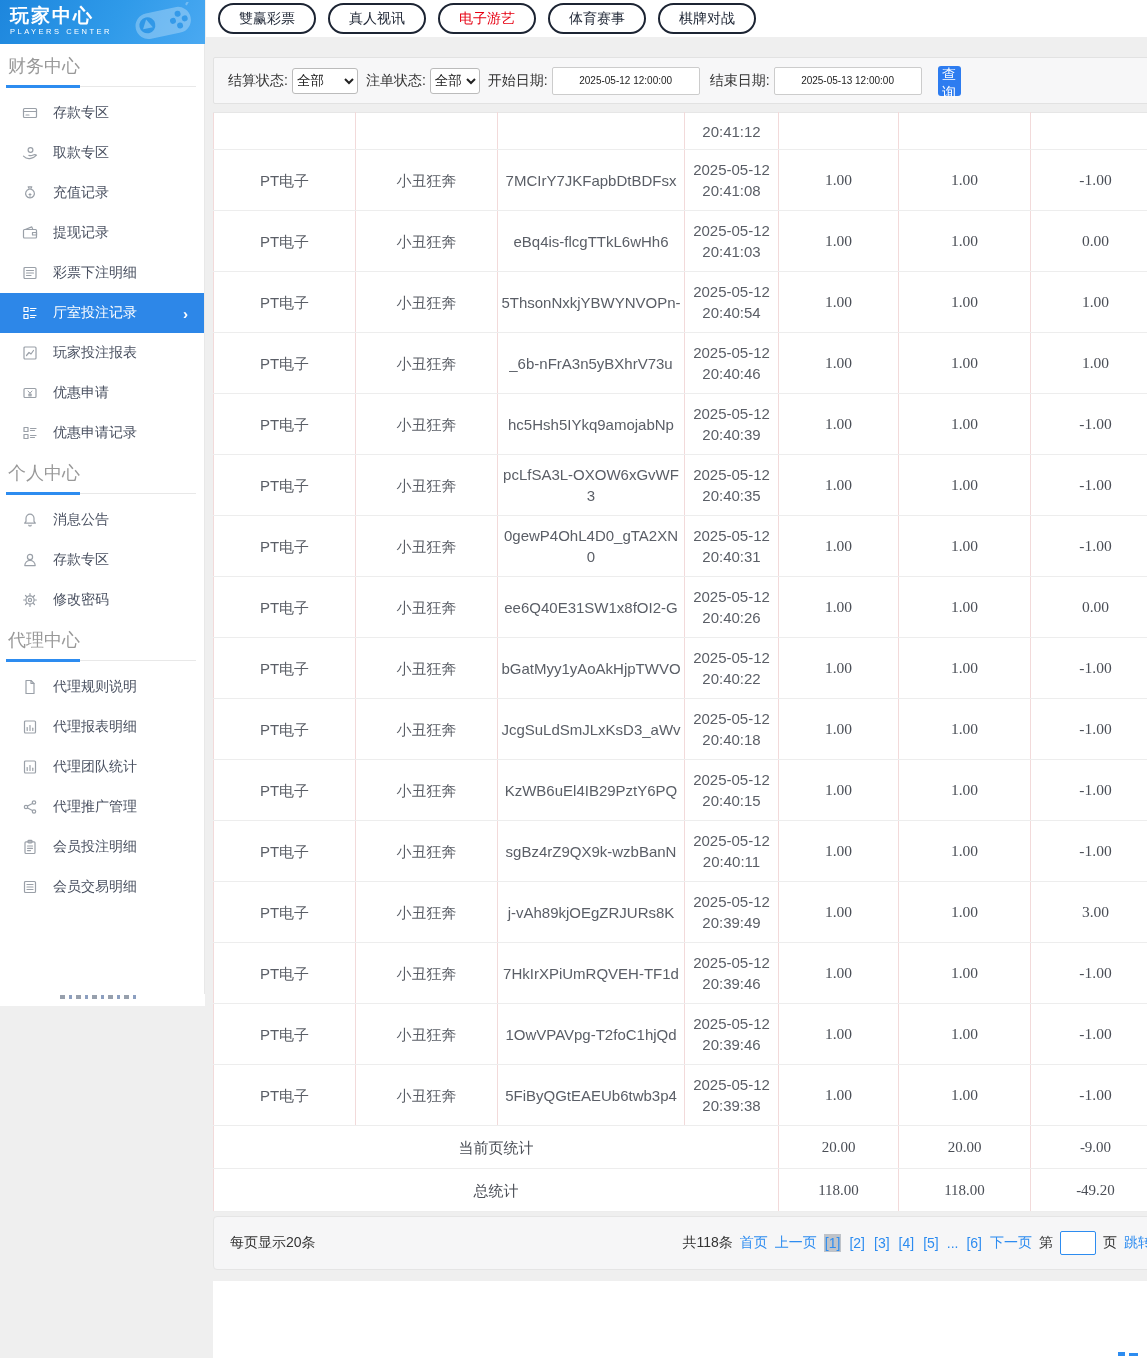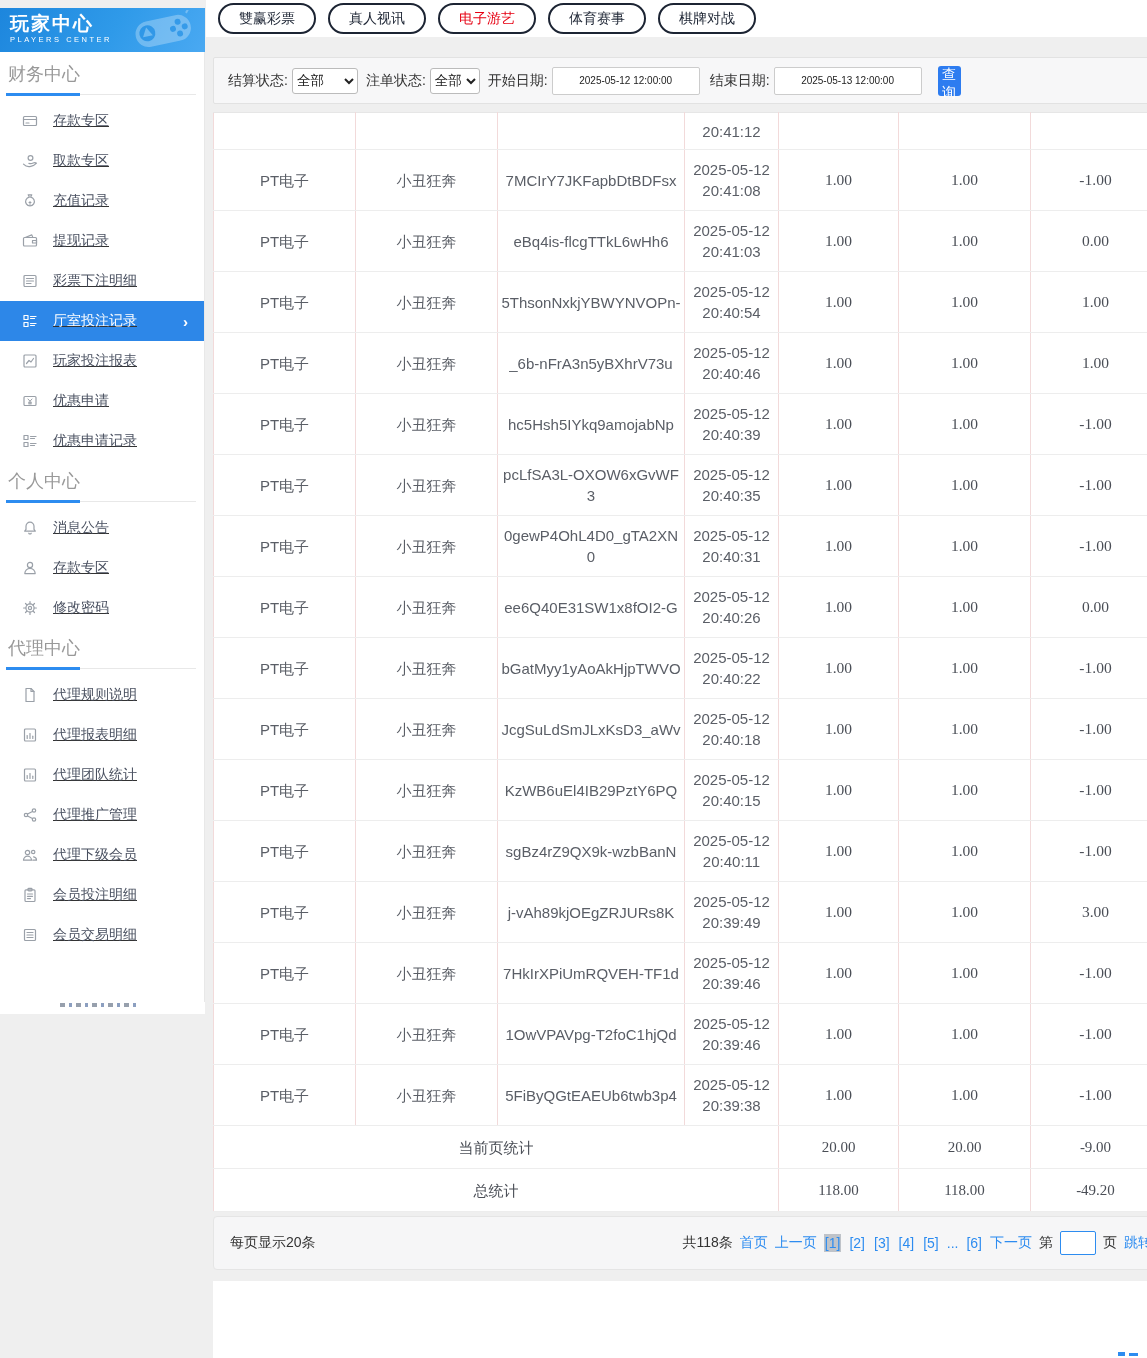--- a/index.html
+++ b/index.html
@@ -4,42 +4,42 @@
 <style>
   * { margin:0; padding:0; box-sizing:border-box; }
   html,body { width:1147px; height:1358px; overflow:hidden; }
   body {
     position:relative;
     background:#efefef;
     font-family:"Liberation Sans","DejaVu Sans",sans-serif;
     color:#333;
   }
   
-  #sidebar { position:absolute; left:0; top:8px; width:205px; z-index:5; }
+  #sidebar { position:absolute; left:0; top:0; width:205px; z-index:5; }
   .logo {
     height:44px; position:relative; overflow:hidden;
     background:linear-gradient(120deg,#1d86dd 0%, #2f9ae9 55%, #4aa9f2 100%);
     color:#fff; padding:5px 0 0 10px;
   }
   .logo-title { font-size:19px; font-weight:bold; letter-spacing:2px; line-height:22px; }
   .logo-sub { font-size:7.5px; letter-spacing:2.5px; line-height:10px; }
   .logo-pad { position:absolute; right:6px; top:2px; opacity:.28; }
   .nav {
     background:#fff; border-right:1px solid #e8e8e8; border-bottom:1px solid #e3e3e3;
     height:959px; overflow:hidden; padding-bottom:12px;
   }
   .side-title {
     margin:10px 8px 0 8px; font-size:18px; color:#999; line-height:24px;
     padding-bottom:8px; border-bottom:1px solid #e8e8e8; position:relative;
   }
   .side-title + .side-title, .side-items + .side-title { margin-top:8px; }
   .side-title::after {
     content:""; position:absolute; left:-2px; bottom:-2px; width:74px; height:3px; background:#2d8cf0;
   }
-  .side-items { padding-top:6px;text-decoration:underline; }
+  .side-items { padding-top:6px; }
   .side-item {
     height:40px; display:flex; align-items:center; cursor:pointer;
     color:#495060; font-size:14px; position:relative;
   }
   .side-item .icn { width:18px; height:16px; margin-left:22px; color:#9aa0a8; display:flex; align-items:center; }
   .side-item .icn svg { width:16px; height:16px; }
   .side-item .lbl { margin-left:13px; }
   .side-item.active { background:#2d87e8; color:#fff; }
   .side-item.active .icn { color:#fff; }
   .side-item .chev {
@@ -306,31 +306,20 @@
           <span class="icn">
             <svg viewBox="0 0 16 16" fill="none" stroke="currentColor" stroke-width="1.2" stroke-linecap="round" stroke-linejoin="round">
               <circle cx="12" cy="3.5" r="1.7"></circle>
               <circle cx="4" cy="8" r="1.7"></circle>
               <circle cx="12" cy="12.5" r="1.7"></circle>
               <line x1="5.6" y1="7.1" x2="10.4" y2="4.4"></line>
               <line x1="5.6" y1="8.9" x2="10.4" y2="11.6"></line>
             </svg>
           </span>
           <span class="lbl">代理推广管理</span>
-        </div>
-        <div class="side-item">
-          <span class="icn">
-            <svg viewBox="0 0 16 16" fill="none" stroke="currentColor" stroke-width="1.2" stroke-linecap="round" stroke-linejoin="round">
-              <circle cx="5.5" cy="5.5" r="2.2"></circle>
-              <path d="M1.5 13.2a4 4 0 0 1 8 0z"></path>
-              <circle cx="11.2" cy="5" r="1.7"></circle>
-              <path d="M10.8 13.2h3.7a3.4 3.4 0 0 0-2.9-3.3"></path>
-            </svg>
-          </span>
-          <span class="lbl">代理下级会员</span>
         </div>
         <div class="side-item">
           <span class="icn">
             <svg viewBox="0 0 16 16" fill="none" stroke="currentColor" stroke-width="1.2" stroke-linecap="round" stroke-linejoin="round">
               <rect x="3" y="2.8" width="10" height="11.7" rx="1"></rect>
               <rect x="6" y="1.3" width="4" height="2.6" rx="0.8"></rect>
               <line x1="5.5" y1="7" x2="10.5" y2="7"></line>
               <line x1="5.5" y1="9.3" x2="10.5" y2="9.3"></line>
               <line x1="5.5" y1="11.6" x2="8.5" y2="11.6"></line>
             </svg>

